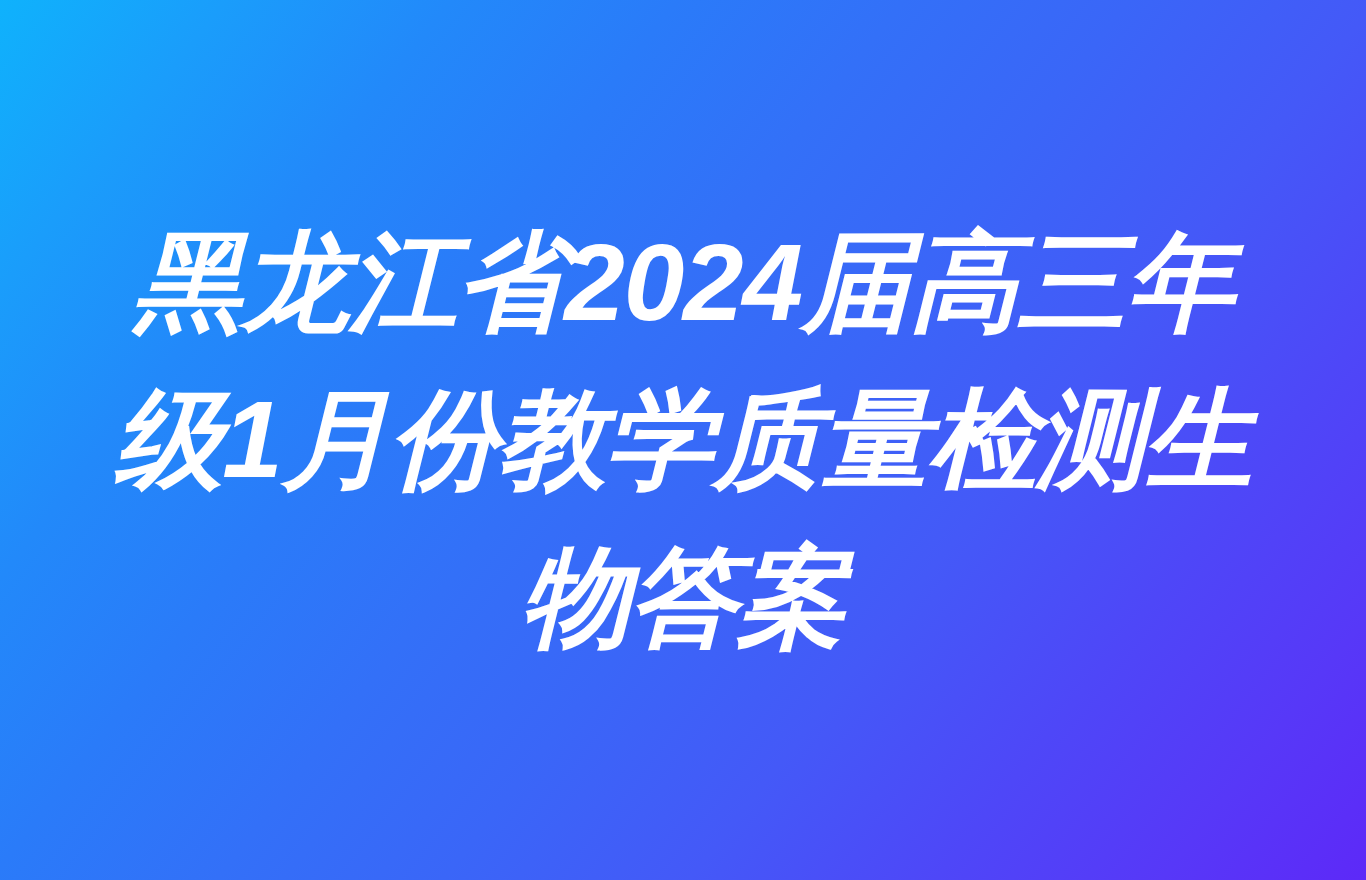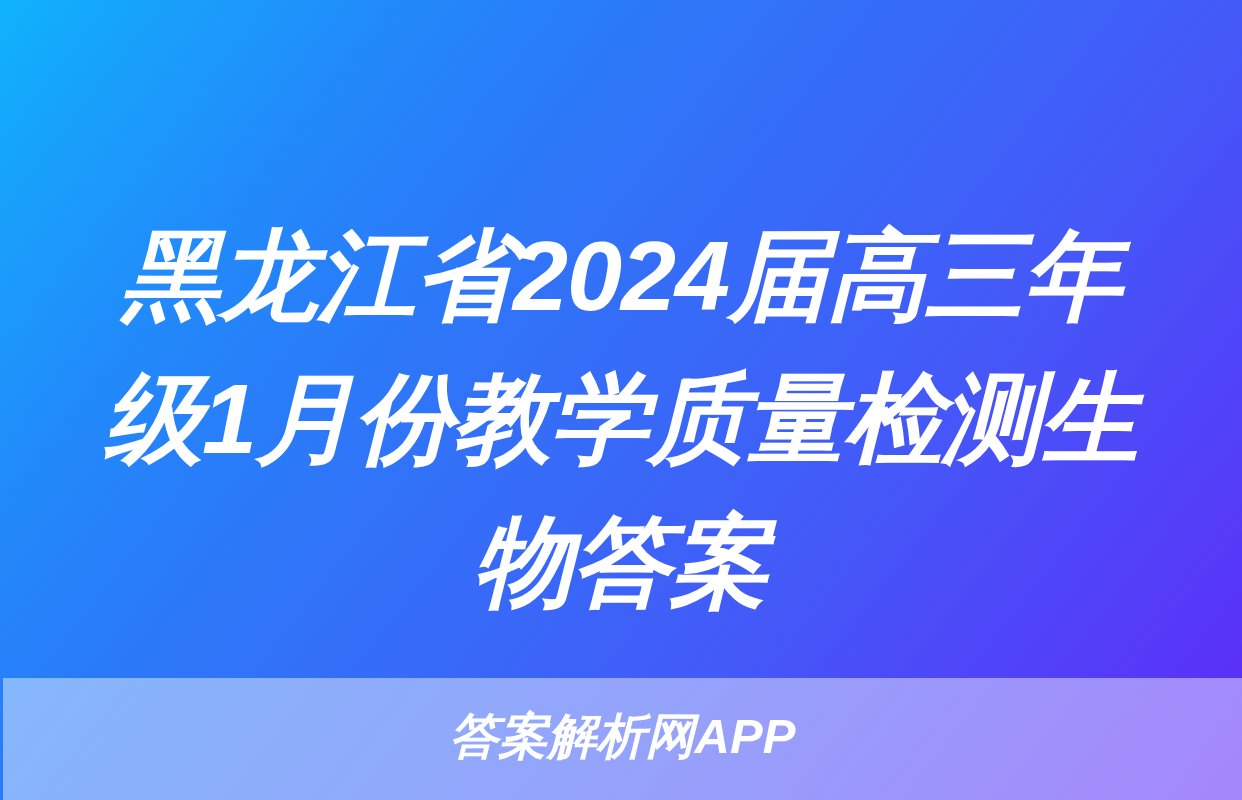--- a/index.html
+++ b/index.html
@@ -26,21 +26,21 @@
         #4459f8 67%,
         #4e47f8 79%,
         #5738f8 90%,
         #5d29f8 100%);
   }
 
   
   .title-wrap {
     position: absolute;
     left: 96px;
-    top: 198px;
+    top: 179px;
     width: 1050px;
     height: 440px;
     display: flex;
     align-items: center;
     justify-content: flex-end;
   }
 
   .title-text {
     margin: 0;
     width: 100%;
@@ -82,17 +82,14 @@
 </style>
 </head>
 <body>
 
 <div id="poster">
 
   <div class="title-wrap">
     <h1 class="title-text">黑龙江省2024届高三年级1月份教学质量检测生物答案</h1>
   </div>
 
-  <div class="footer-band">
-    <p class="watermark">答案解析网APP</p>
-  </div>
 
 </div>
 
 </body></html>

